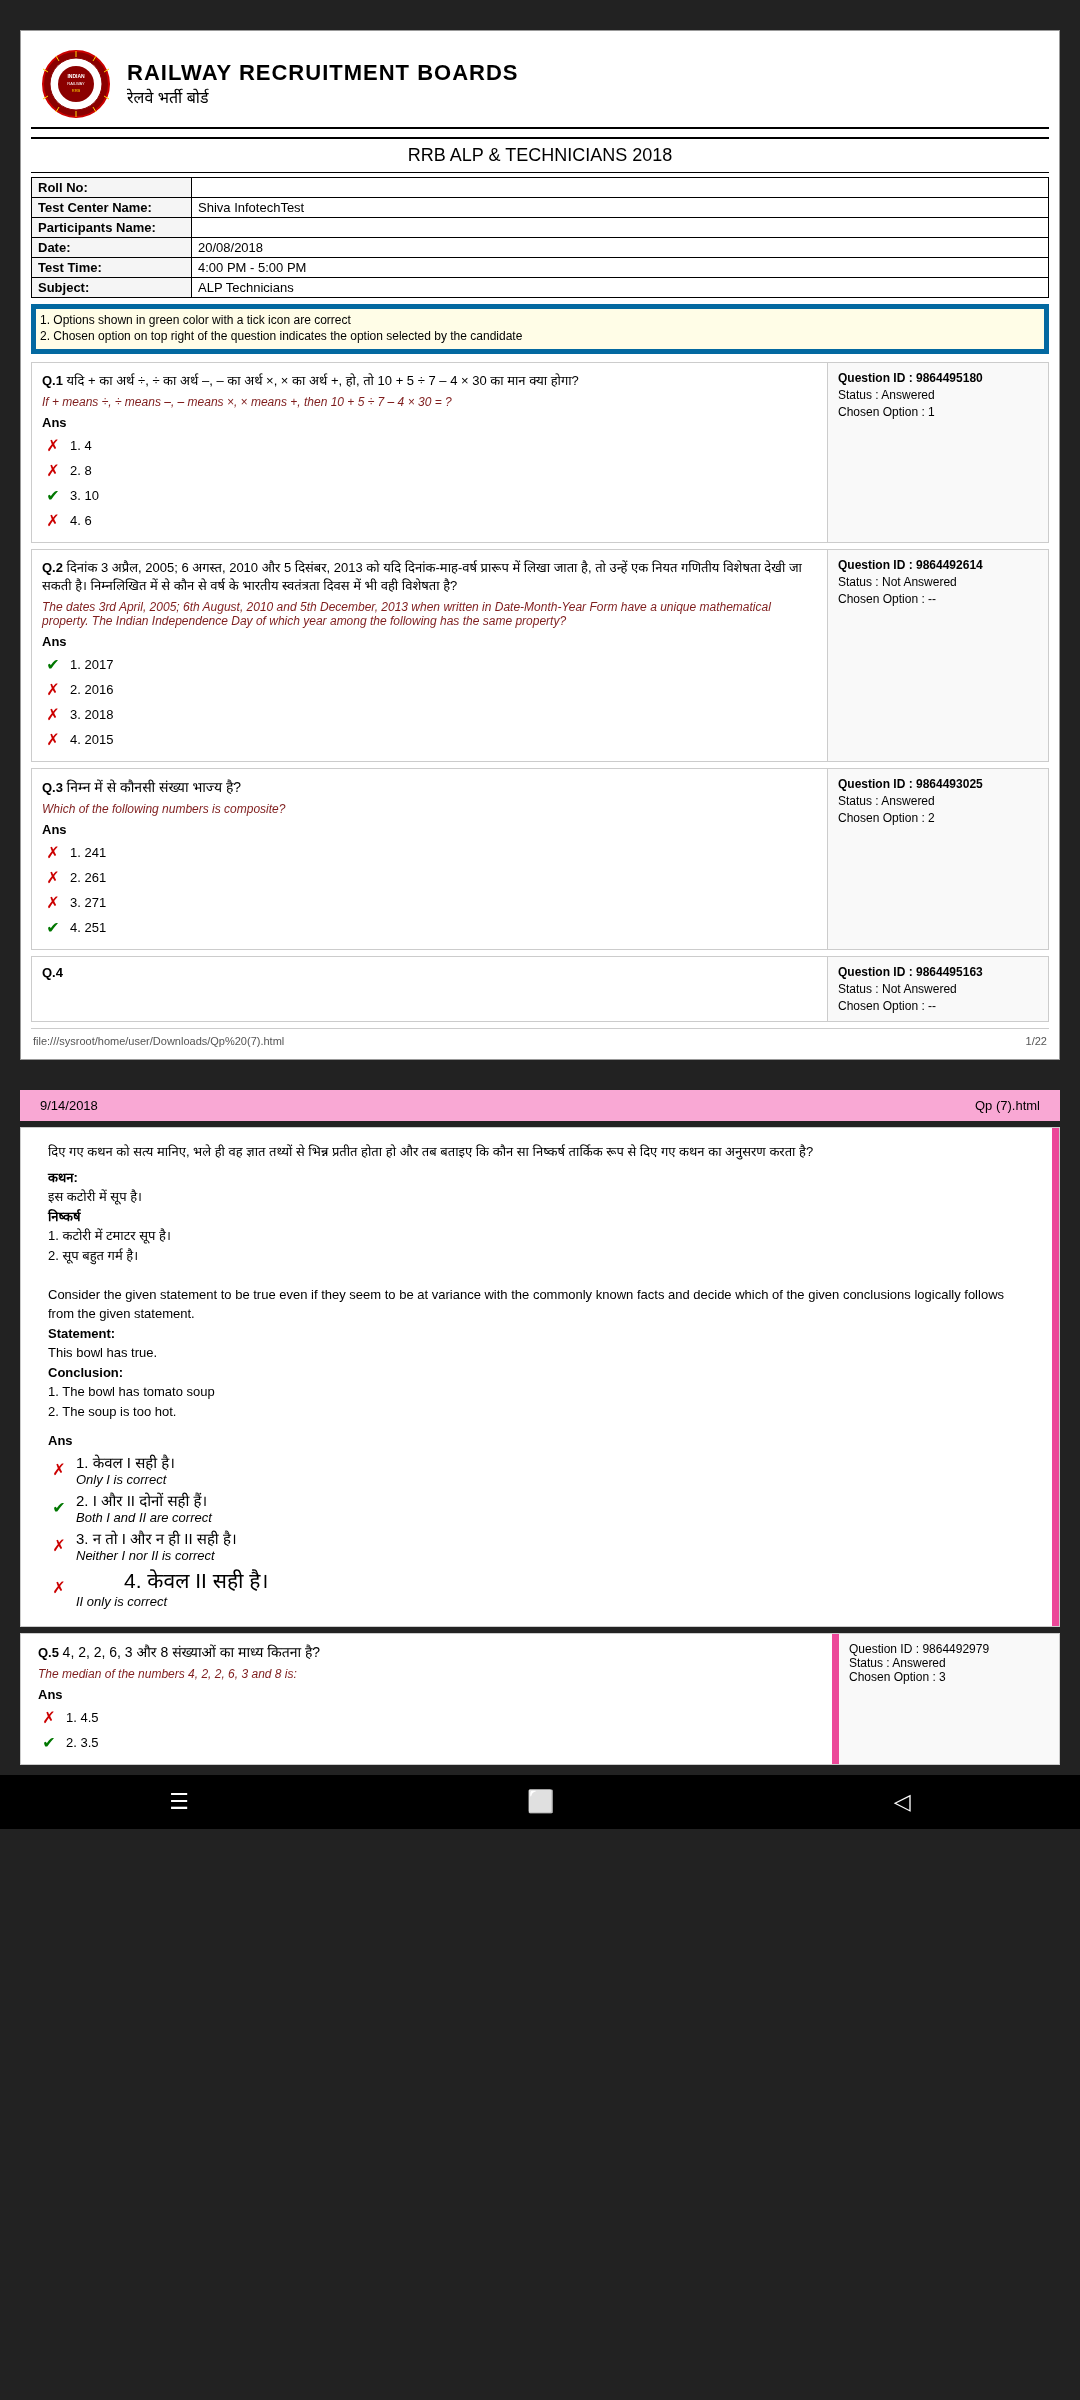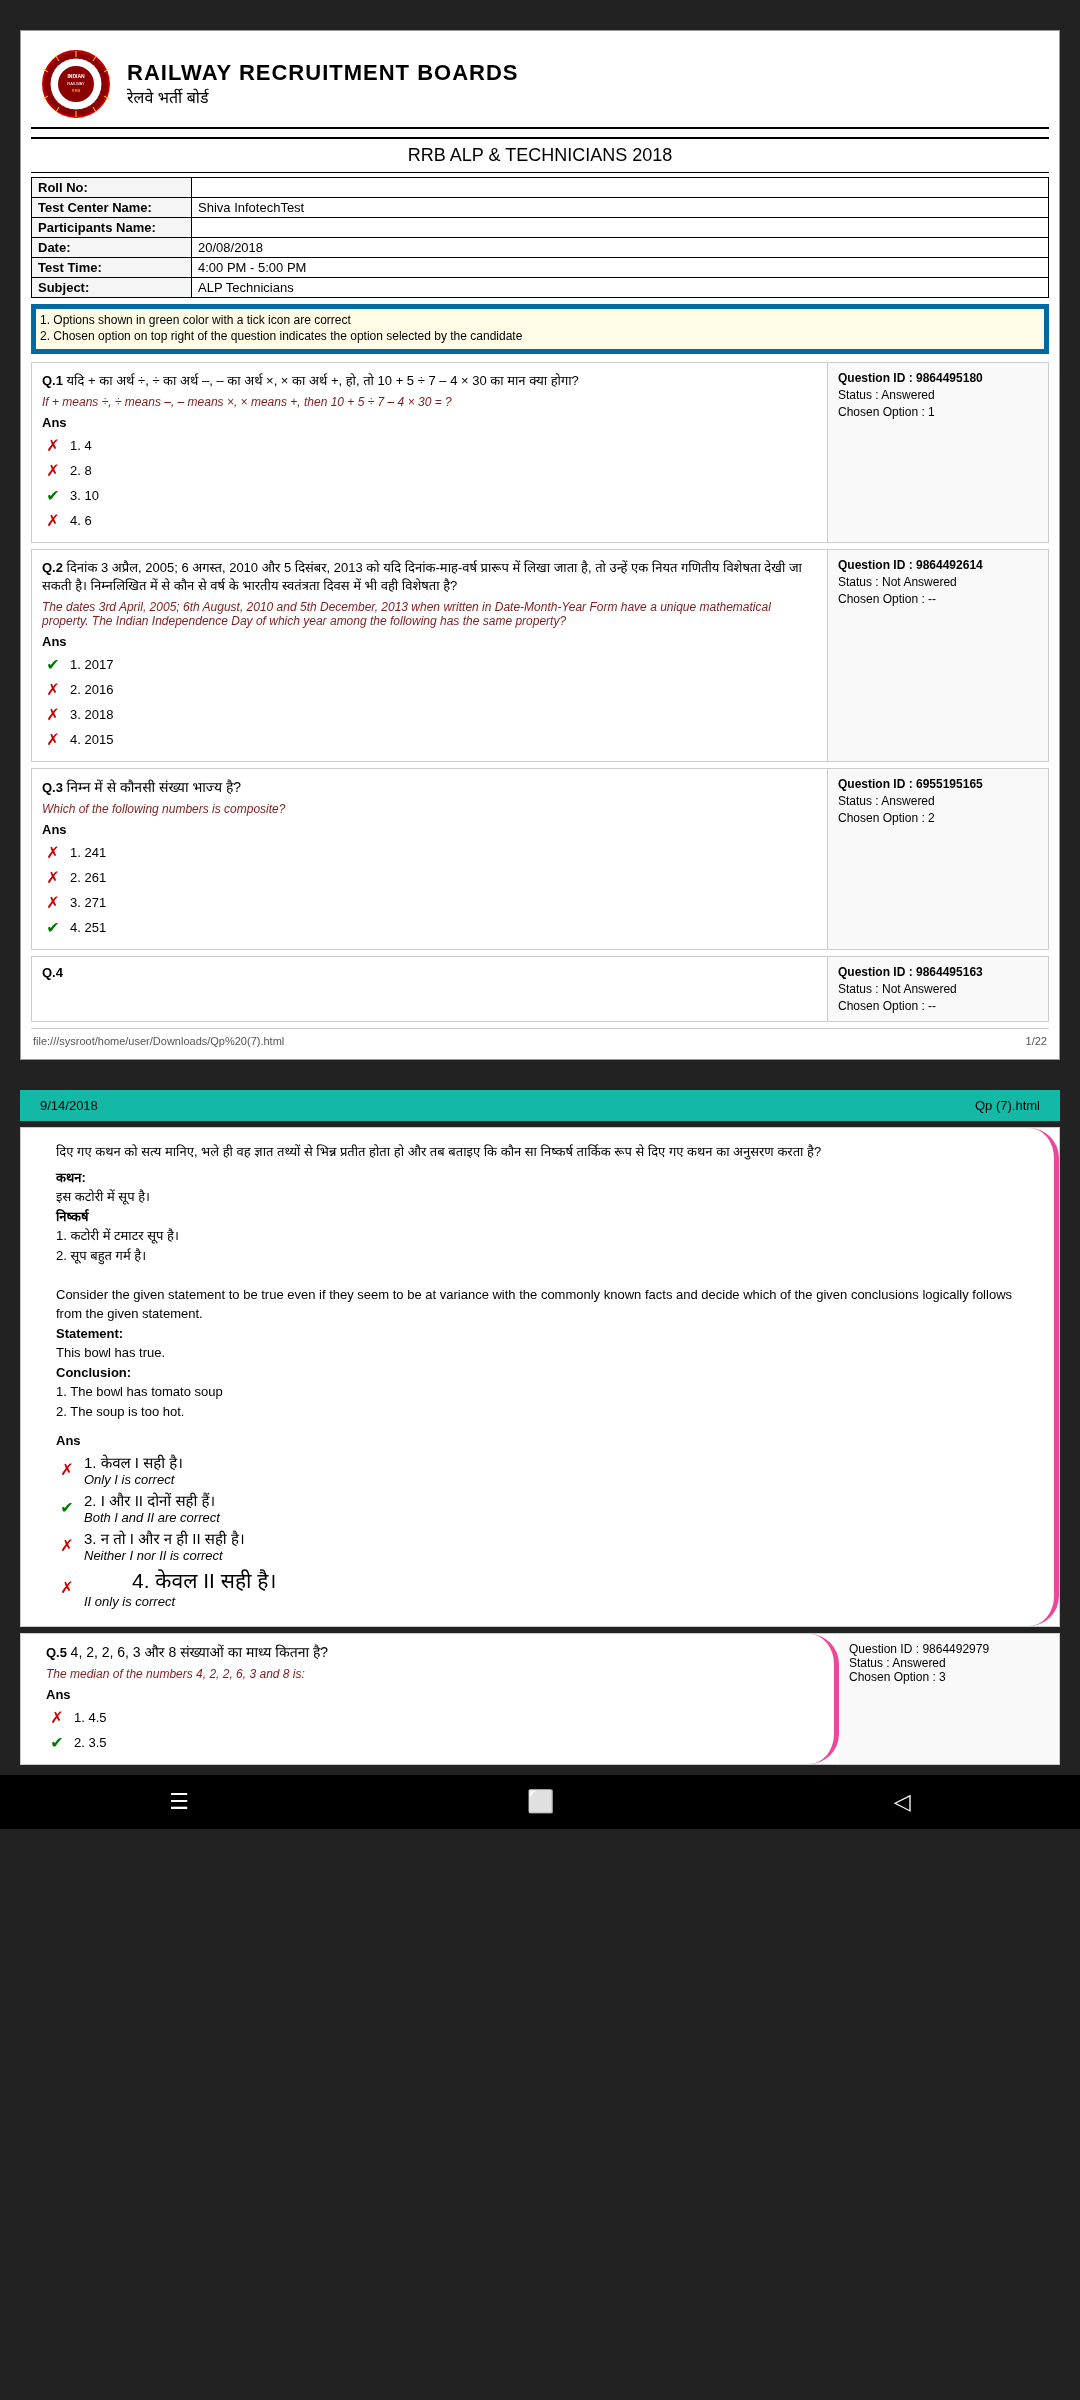--- a/index.html
+++ b/index.html
@@ -148,39 +148,38 @@
       border-top: 1px solid #ccc;
       margin-top: 4px;
     }
 
     
     .page2-header {
       display: flex;
       justify-content: space-between;
       font-size: 13px;
       padding: 8px 20px;
-      background: #14b8a6;
+      background: #f9a8d4;
       color: #000;
     }
 
     .q4-block {
       background: #fff;
       margin: 0 20px;
       border: 1px solid #ccc;
       margin-bottom: 6px;
     }
     .q4-inner {
       display: flex;
     }
     .q4-left {
       flex: 1;
-      padding: 8px 25px;
-      border-right: 5px solid #ec4899;
-      font-size: 13px;
-      border-radius: 30px;
+      padding: 8px 17px;
+      border-right: 7px solid #ec4899;
+      font-size: 13px;
     }
     .q4-right {
       width: 220px;
       flex-shrink: 0;
       padding: 8px 10px;
       font-size: 12px;
       background: #f9f9f9;
     }
 
     .statement-block {
@@ -375,21 +374,21 @@
         <div class="option-row">
           <span class="option-icon icon-cross">✗</span>
           <span>3. 271</span>
         </div>
         <div class="option-row">
           <span class="option-icon icon-tick">✔</span>
           <span>4. 251</span>
         </div>
       </div>
       <div class="question-right">
-        <div class="qid">Question ID : <span>6955195165</span></div>
+        <div class="qid">Question ID : <span>9864493025</span></div>
         <div class="status">Status : <span>Answered</span></div>
         <div class="chosen">Chosen Option : <span>2</span></div>
       </div>
     </div>
 
     <div class="question-block">
       <div class="question-left">
         <div class="q-text"><strong>Q.4</strong></div>
       </div>
       <div class="question-right">

